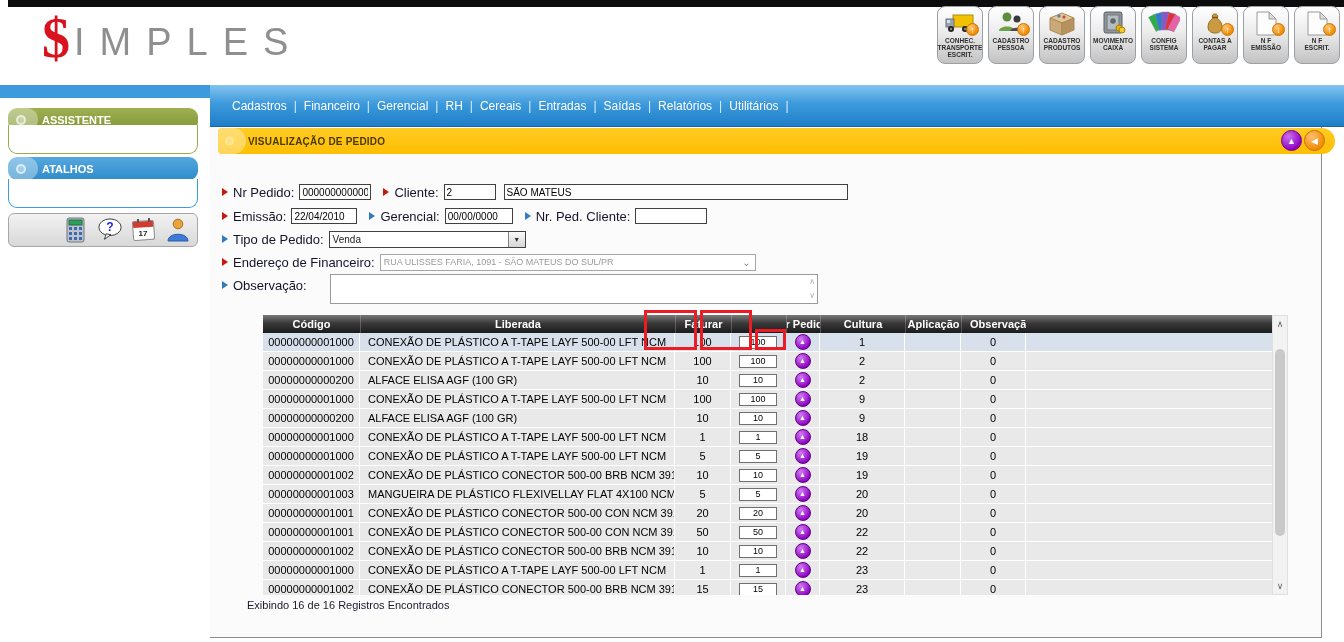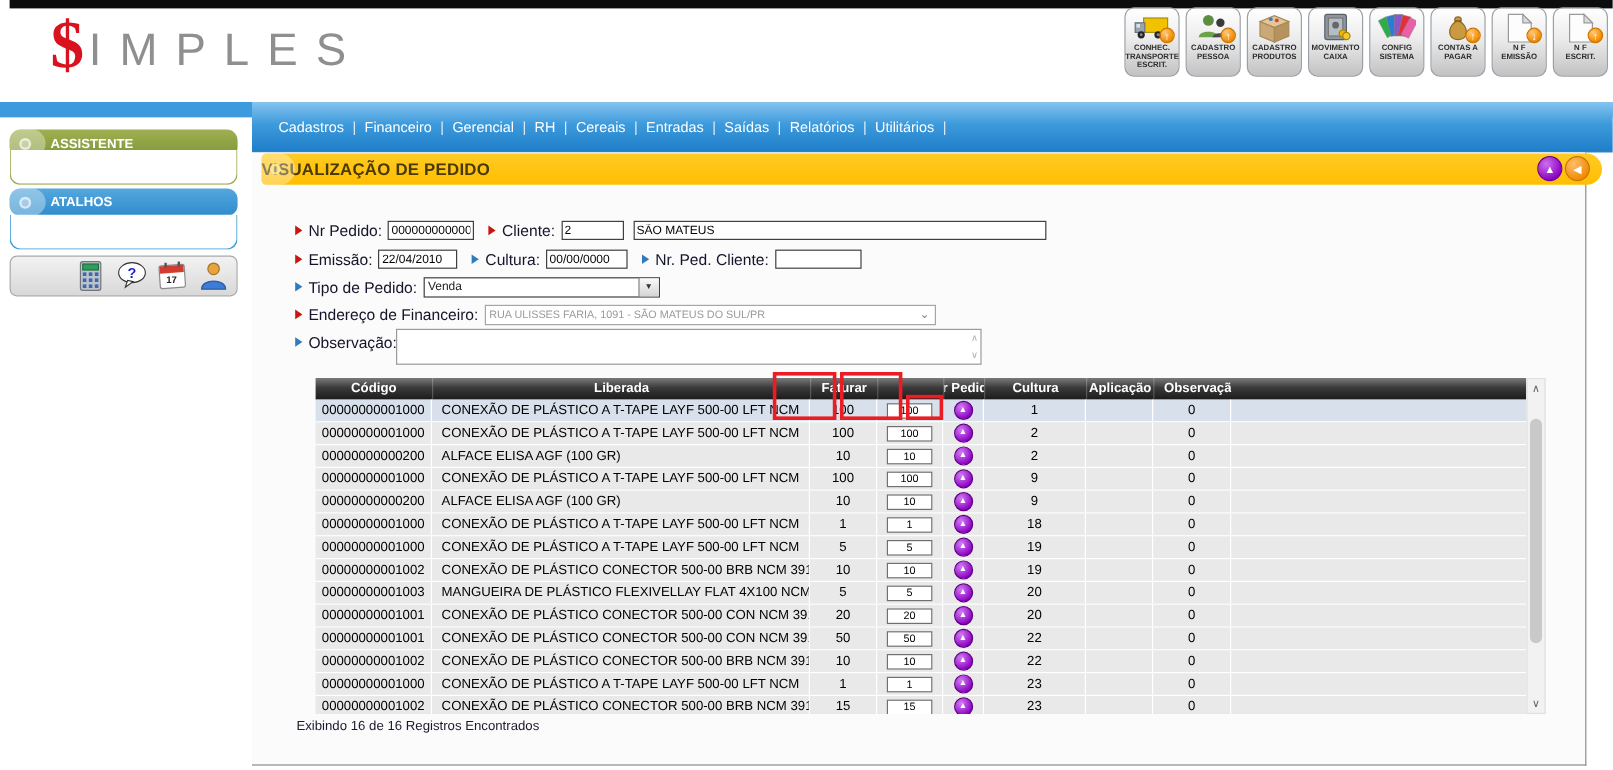--- a/index.html
+++ b/index.html
@@ -55,28 +55,28 @@
   
   .content { left:210px; top:127px; width:1112px; height:511px; background:#FBFBFB;
              border-right:1px solid #8C8C8C; border-bottom:1px solid #8C8C8C; }
 
   
   .titlebar { left:218px; top:128px; width:1117px; height:26px; background:linear-gradient(#FFCB25,#FFBE00);
               border-radius:4px 13px 13px 4px; display:flex; align-items:center; }
   .titlebar .deco { position:absolute; left:0; top:0; bottom:0; width:28px; background:rgba(255,255,255,.35); border-radius:4px 13px 13px 4px; }
   .titlebar .dot { position:absolute; left:7px; top:50%; transform:translateY(-50%); width:9px; height:9px;
                    border-radius:50%; background:rgba(255,255,255,.2); border:2px solid rgba(255,233,150,.9); }
-  .title-text { font-size:14px; font-weight:bold; color:#4A3A00; letter-spacing:.2px; }
+  .title-text { margin-left:30px; font-size:10px; font-weight:bold; color:#4A3A00; letter-spacing:.2px; }
   .round-btn { position:absolute; top:2px; width:21px; height:21px; border-radius:50%; color:#fff; text-align:center;
                line-height:21px; font-size:9px; cursor:pointer; }
   .rb-purple { right:33px; background:radial-gradient(circle at 35% 30%, #CE6FF0, #8A00C0 75%); border:1px solid #6A0090; }
   .rb-orange { right:10px; background:radial-gradient(circle at 35% 30%, #FFBE6E, #F08A00 75%); border:1px solid #C97200; }
 
   
-  .frow { position:absolute; left:246px; display:flex; align-items:center; font-size:13px; color:#14142B; height:18px; }
+  .frow { position:absolute; left:222px; display:flex; align-items:center; font-size:13px; color:#14142B; height:18px; }
   .arr { width:0; height:0; border-top:4px solid transparent; border-bottom:4px solid transparent; border-left:6px solid; margin-right:5px; flex:none; }
   .arr-red  { border-left-color:#C6170F; }
   .arr-blue { border-left-color:#2E7BBE; }
   .fin { height:16px; border:1px solid #404040; font-size:10px; padding:0 2px; color:#000; background:#fff; font-family:"Liberation Sans",sans-serif; }
   .flabel { margin-right:5px; white-space:nowrap; }
   .fake-select { border:1px solid #404040; background:#fff; height:17px; display:flex; align-items:center;
                  justify-content:space-between; font-size:10px; color:#222; padding-left:3px; cursor:pointer; }
   .fs-btn { width:17px; height:15px; background:linear-gradient(#FAFAFA,#D4D4D4); border-left:1px solid #808080;
             display:flex; align-items:center; justify-content:center; font-size:7px; color:#333; flex:none; }
   .fake-select.disabled { border-color:#A6A6A6; color:#9a9a9a; font-size:9px; }
@@ -312,21 +312,21 @@
   <span class="arr arr-red" style="margin-left:12px;"></span>
   <span class="flabel">Cliente:</span>
   <input class="fin" style="width: 52px;" readonly="" value="2">
   <input class="fin" style="width: 344px; margin-left: 8px;" readonly="" value="SÃO MATEUS">
 </div>
 <div class="frow" style="top:207px;">
   <span class="arr arr-red"></span>
   <span class="flabel">Emissão:</span>
   <input class="fin" style="width: 66px;" readonly="" value="22/04/2010">
   <span class="arr arr-blue" style="margin-left:12px;"></span>
-  <span class="flabel">Cultura:</span>
+  <span class="flabel">Gerencial:</span>
   <input class="fin" style="width: 68px;" readonly="" value="00/00/0000">
   <span class="arr arr-blue" style="margin-left:12px;"></span>
   <span class="flabel">Nr. Ped. Cliente:</span>
   <input class="fin" style="width: 72px;" readonly="" value="">
 </div>
 <div class="frow" style="top:230px;">
   <span class="arr arr-blue"></span>
   <span class="flabel">Tipo de Pedido:</span>
   <div class="fake-select" style="width:197px;">
     <span>Venda</span>

